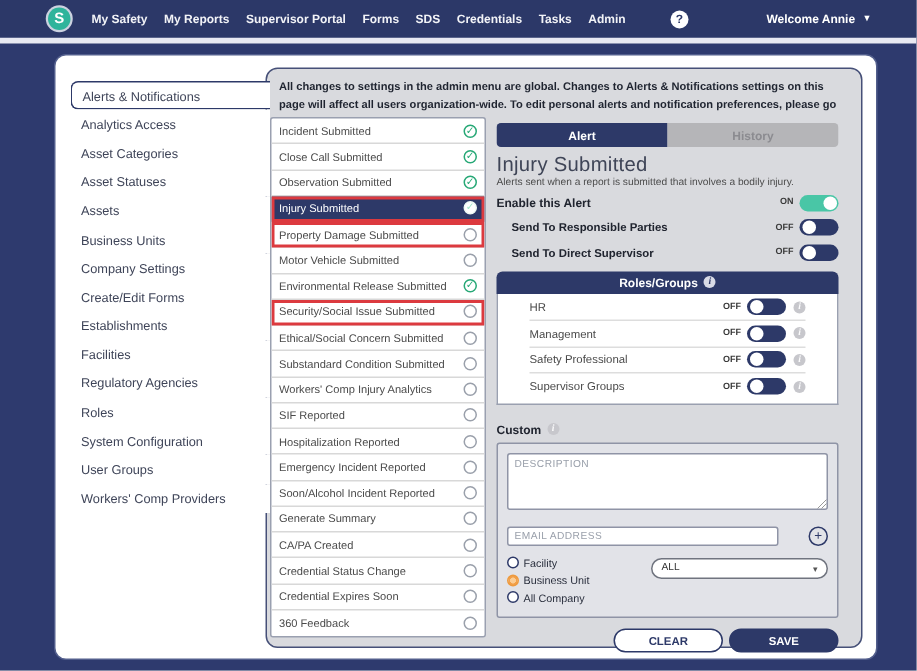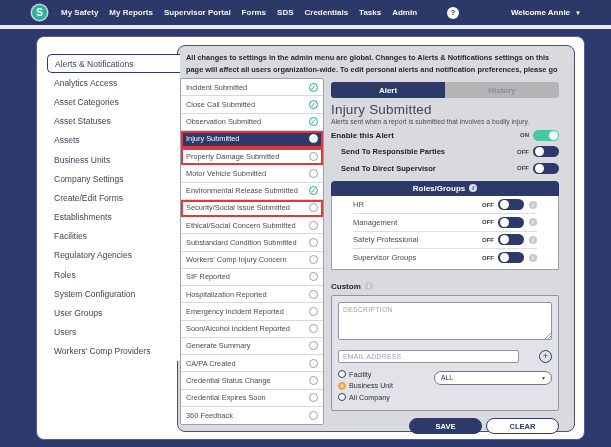--- a/index.html
+++ b/index.html
@@ -206,23 +206,20 @@
       </div>
 
       <div class="side-item">
         <span>System Configuration</span>
       </div>
 
       <div class="side-item">
         <span>User Groups</span>
       </div>
 
-      <div class="side-item">
-        <span>Users</span>
-      </div>
 
       <div class="side-item">
         <span>Workers' Comp Providers</span>
       </div>
     </nav>
 
   <section class="admin">
 
     <p class="notice"><span>All changes to settings in the admin menu are global. Changes to Alerts &amp; Notifications settings on this page will affect all users organization-wide. To edit personal alerts and notification preferences, please go to </span><span class="link">the User Settings page</span></p>
 
@@ -272,21 +269,21 @@
           <span>Ethical/Social Concern Submitted</span>
           <span class="mark"></span>
         </div>
 
         <div class="alert-row">
           <span>Substandard Condition Submitted</span>
           <span class="mark"></span>
         </div>
 
         <div class="alert-row">
-          <span>Workers' Comp Injury Concern</span>
+          <span>Workers' Comp Injury Analytics</span>
           <span class="mark"></span>
         </div>
 
         <div class="alert-row">
           <span>SIF Reported</span>
           <span class="mark"></span>
         </div>
 
         <div class="alert-row">
           <span>Hospitalization Reported</span>
@@ -439,19 +436,19 @@
               </div>
             </div>
           <div class="select">
             <span>ALL</span>
             <span class="sel-caret"></span>
           </div>
         </div>
       </div>
 
       <div class="btn-row">
+        <div class="btn clear">CLEAR</div>
         <div class="btn save">SAVE</div>
-        <div class="btn clear">CLEAR</div>
       </div>
 
     </div>
   </section>
 </div>
 
 </body></html>

